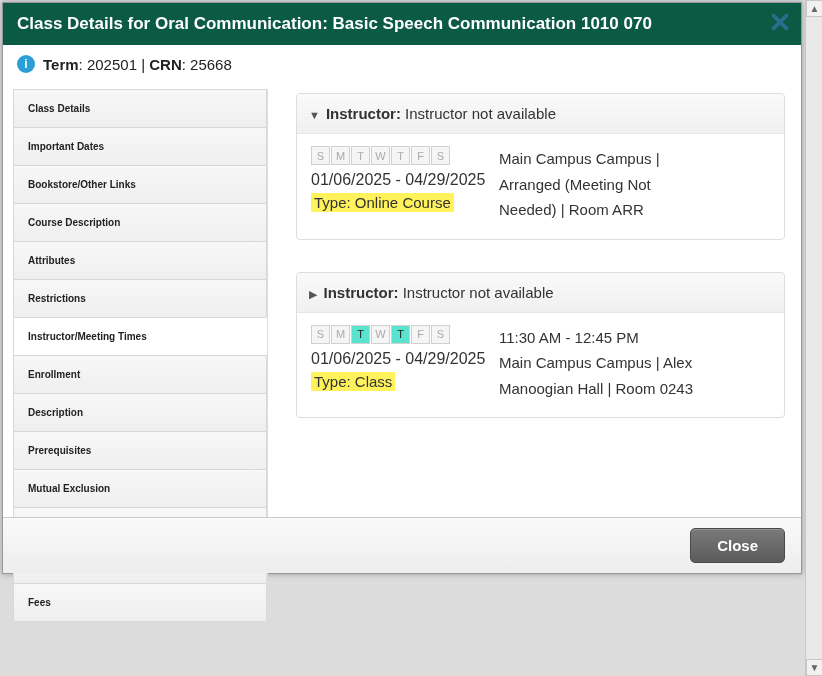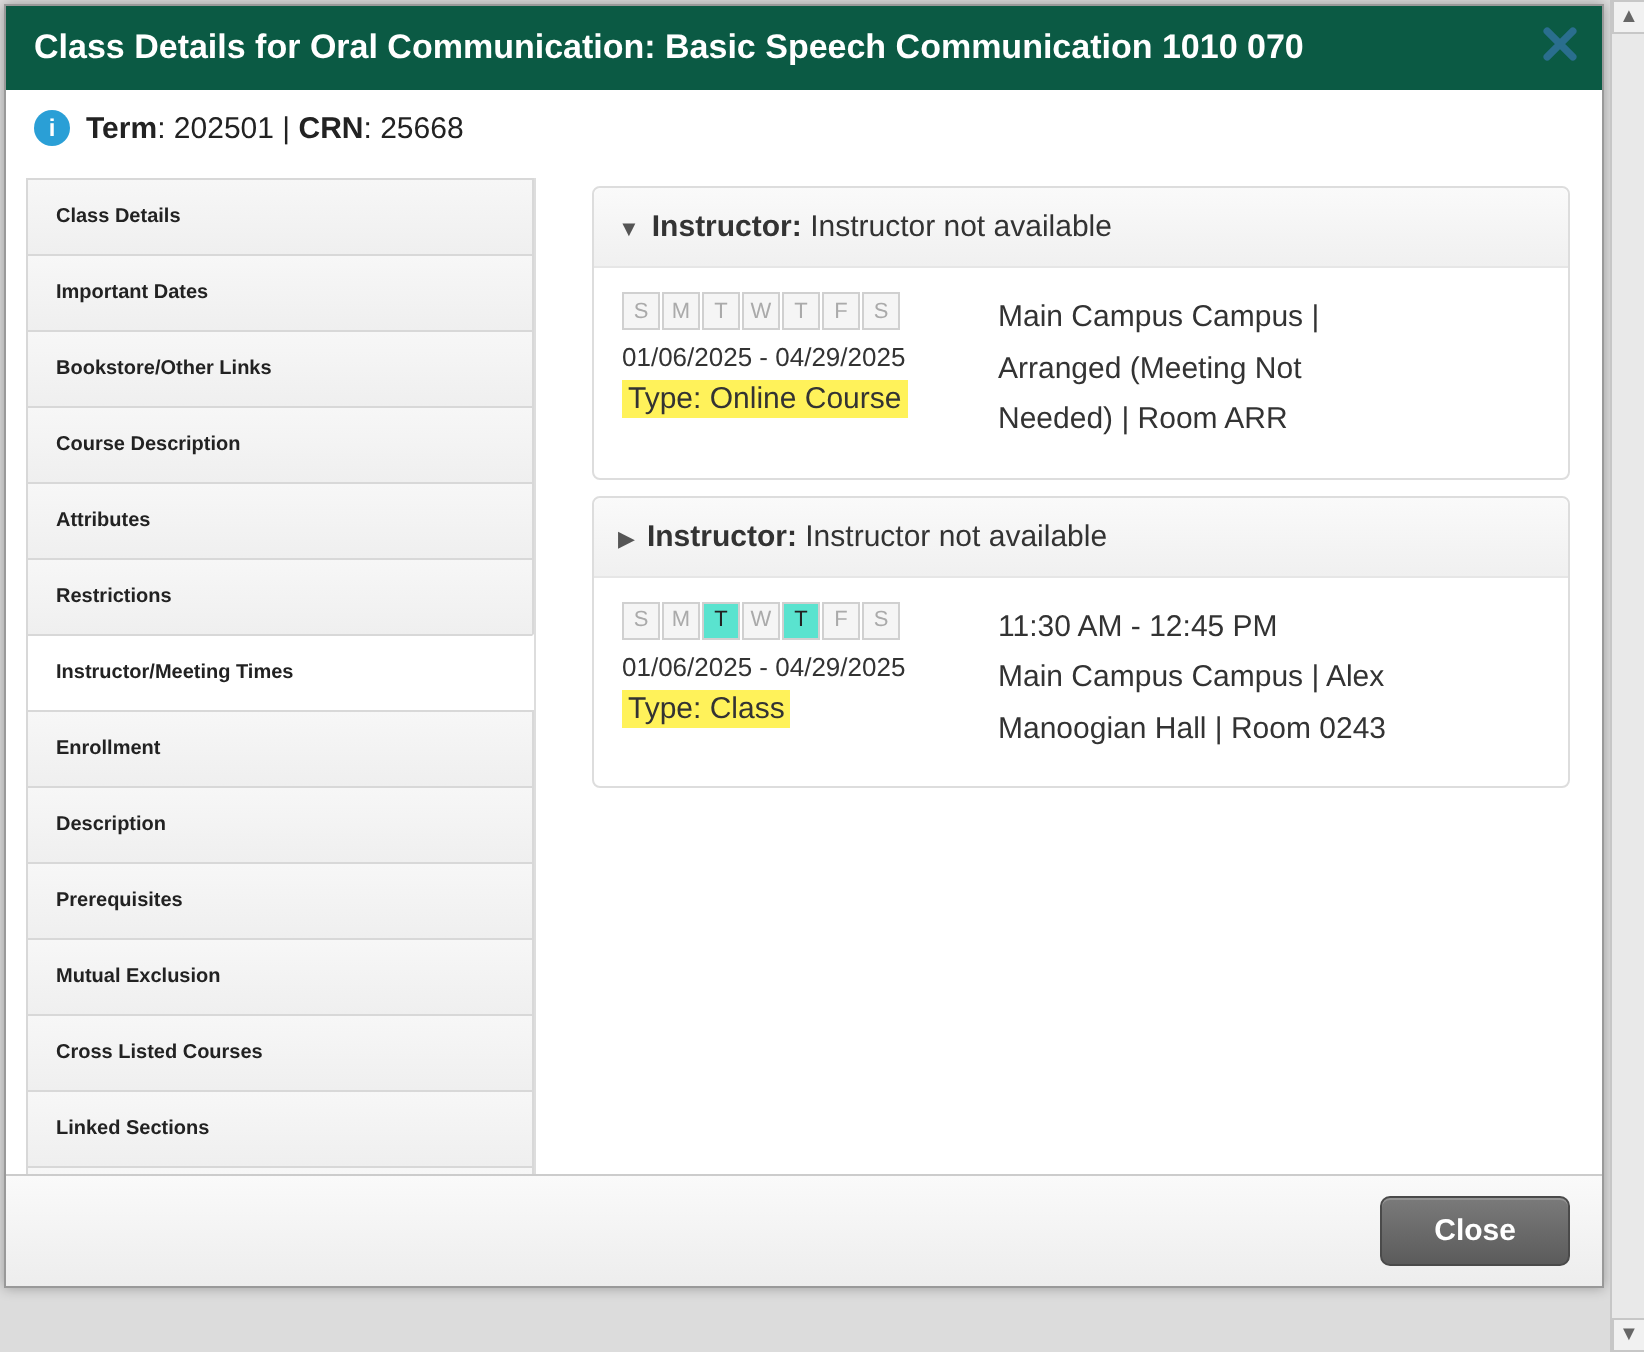--- a/index.html
+++ b/index.html
@@ -1,40 +1,40 @@
 <!DOCTYPE html>
 <html><head>
 <meta charset="utf-8">
 <style>
 * { box-sizing: border-box; margin: 0; padding: 0; }
 body { font-family: Arial, Helvetica, sans-serif; background: #dcdcdc; width: 822px; height: 676px; overflow: hidden; position: relative; }
-.modal { position: absolute; top: 2px; left: 2px; width: 800px; height: 642px; background: #fff; border: 1px solid #999; box-shadow: 0 0 6px rgba(0,0,0,0.3); }
+.modal { position: absolute; top: 2px; left: 2px; width: 800px; height: 572px; background: #fff; border: 1px solid #999; box-shadow: 0 0 6px rgba(0,0,0,0.3); }
 .titlebar { background: #0b5a44; color: #fff; font-weight: bold; font-size: 17px; padding: 11px 14px; position: relative; }
 .titlebar .close-x { position: absolute; right: 10px; top: 8px; cursor: pointer; }
 .close-x svg { width: 22px; height: 22px; }
 .infobar { padding: 10px 14px 6px 14px; font-size: 15px; color: #222; display:flex; align-items:center; gap:8px;}
 .info-icon { display:inline-flex; width:18px; height:18px; border-radius:50%; background:#2a9fd6; color:#fff; font-size:12px; align-items:center; justify-content:center; font-weight:bold; font-style:normal;}
 .infobar .lbl { font-weight: bold; }
 .body { display: flex; padding: 10px; gap: 28px; }
 .sidebar { width: 255px; border-right: 1px solid #ddd; }
 .sidebar-item { padding: 13px 14px; font-size: 10px; font-weight: bold; color: #222; background: linear-gradient(#f7f7f7,#efefef); border: 1px solid #d8d8d8; border-bottom: none; cursor: pointer; }
 .sidebar-item:last-child { border-bottom: 1px solid #d8d8d8; }
 .sidebar-item.active { background: #fff; border-right-color: #fff; }
 .content { flex: 1; padding-top: 4px; padding-right: 6px; }
-.meeting-block { border: 1px solid #ddd; border-radius: 4px; margin-bottom: 8px; }
+.meeting-block { border: 1px solid #ddd; border-radius: 4px; margin-bottom: 32px; }
 .meeting-header { background: linear-gradient(#fafafa,#f0f0f0); border-bottom: 1px solid #e6e6e6; padding: 11px 12px; font-size: 15px; color: #333; border-radius: 4px 4px 0 0; }
 .meeting-header .hlabel { font-weight: bold; }
 .meeting-header .arrow { display:inline-block; margin-right:6px; font-size:11px; color:#555;}
 .meeting-body { padding: 12px 14px 16px 14px; display: flex; gap: 18px; }
 .col-left { width: 170px; }
 .col-right { font-size: 15px; color: #333; line-height: 1.7; }
 .days { display: flex; gap: 1px; margin-bottom: 6px; }
 .day { width: 19px; height: 19px; border: 1px solid #d0d0d0; background: #f5f5f5; color: #aaa; font-size: 11px; display:flex; align-items:center; justify-content:center; }
 .day.on { background: #5ae3cf; color: #222; }
-.daterange { font-size: 13px; color: #333; margin-bottom: 4px; white-space: nowrap;}
+.daterange { font-size: 16px; color: #333; margin-bottom: 4px; white-space: nowrap;}
 .typeline { font-size: 15px; color: #333; display: inline-block; padding: 1px 3px; }
 .hl { background: #fff25a; }
 .footer { position: absolute; bottom: 0; left: 0; right: 0; padding: 10px 16px; background: linear-gradient(#fafafa,#ededed); border-top: 1px solid #ccc; text-align: right; margin-top: 20px; }
 .close-btn { background: linear-gradient(#7a7a7a,#5b5b5b); color: #fff; border: 1px solid #4a4a4a; border-radius: 5px; padding: 8px 26px; font-size: 15px; font-weight: bold; cursor: pointer; box-shadow: inset 0 1px 0 rgba(255,255,255,0.2); }
 .scrollbar { position: absolute; right: 0; top: 0; width: 17px; height: 676px; background: #e9e9e9; border-left: 1px solid #c7c7c7; }
 .scroll-arrow { width: 17px; height: 17px; display:flex; align-items:center; justify-content:center; color:#666; font-size:10px; background:#f1f1f1; border:1px solid #c7c7c7; cursor:pointer;}
 .scroll-arrow.bottom { position:absolute; bottom:0; }
 </style>
 </head>
 <body>

